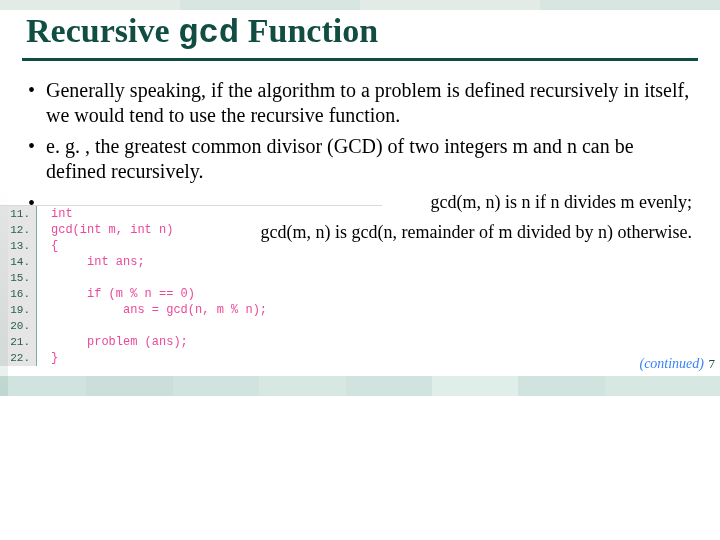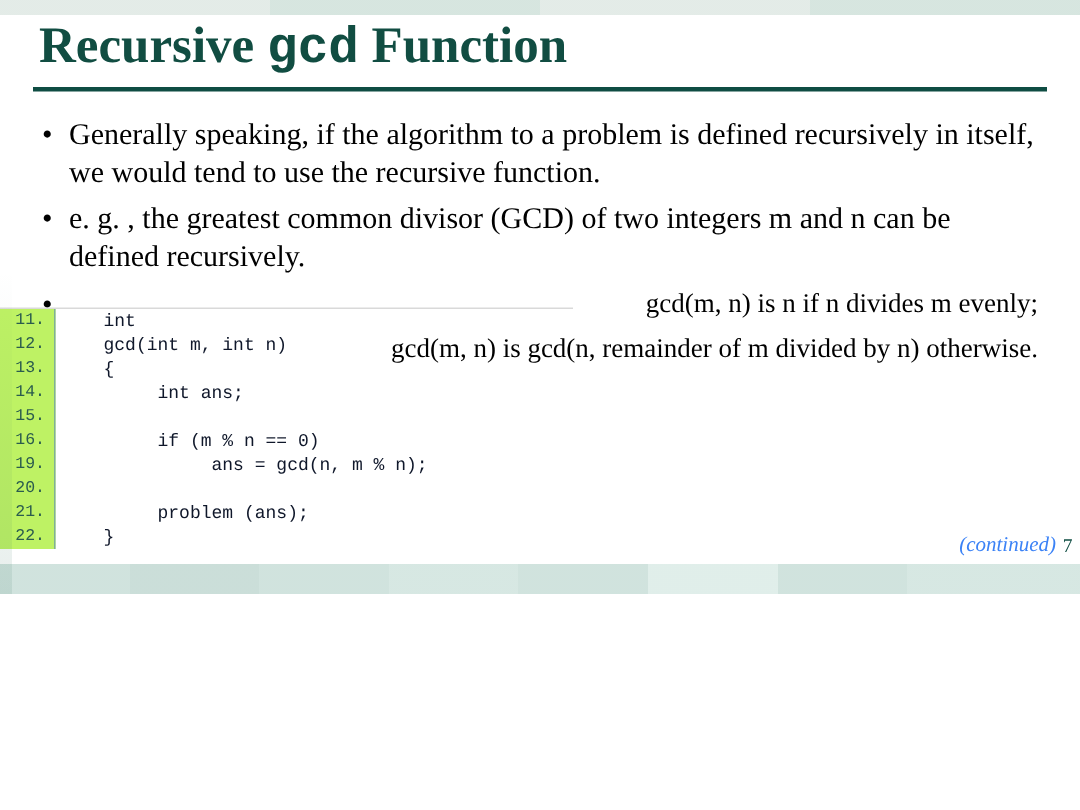--- a/index.html
+++ b/index.html
@@ -106,29 +106,29 @@
   }
   .codeblock .row {
     display: flex;
     height: 16px;
     align-items: center;
   }
   .codeblock .ln {
     width: 30px;
     text-align: right;
     padding-right: 6px;
-    background: #bef264;
+    background: #e5e5e5;
     color: #2b5c4e;
     border-right: 1px solid #7faf98;
     font-size: 11px;
   }
   .codeblock .src {
-    padding-left: 32px;
+    padding-left: 14px;
     white-space: pre;
-    color: #0f172a;
+    color: #ec4899;
   }
   .left-edge {
     position: absolute;
     left: 0;
     bottom: 0;
     width: 8px;
     height: 540px;
     background: linear-gradient(to bottom, rgba(60,120,100,0) 0%, rgba(60,120,100,0) 60%, rgba(60,120,100,0.12) 100%);
     pointer-events: none;
   }

